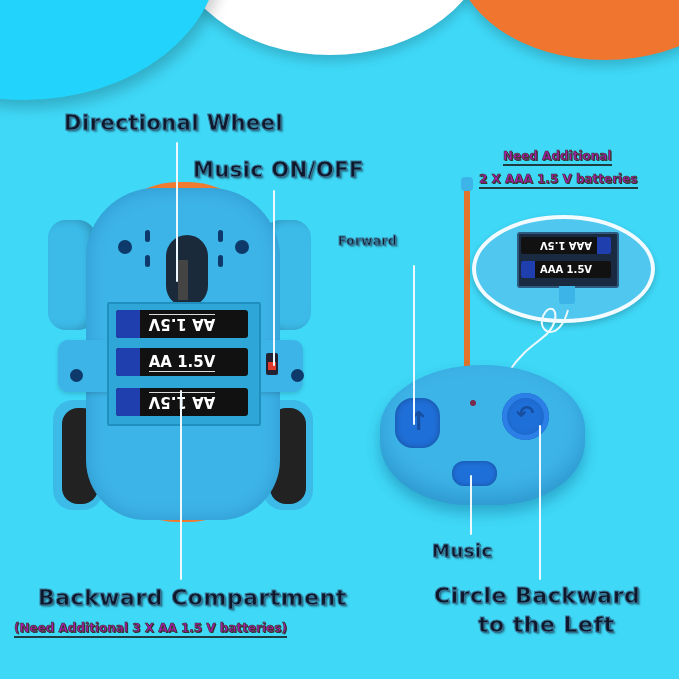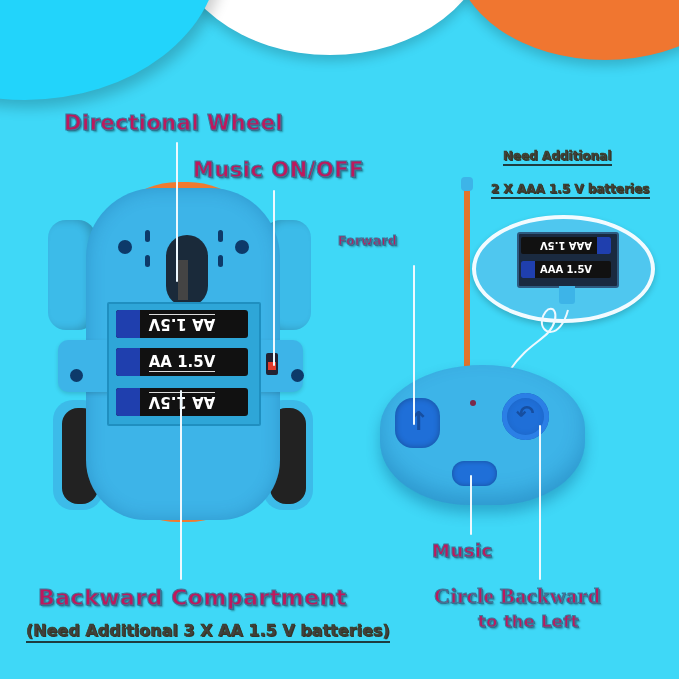--- a/index.html
+++ b/index.html
@@ -1,24 +1,24 @@
 <!DOCTYPE html>
 <html><head>
 <meta charset="utf-8">
 <style>
   html, body { margin:0; padding:0; }
   body { width:679px; height:679px; overflow:hidden; position:relative;
          background:#3fd8f7; font-family:"DejaVu Sans", sans-serif; }
   .abs { position:absolute; }
   .blob { position:absolute; border-radius:50%; }
-  .label { position:absolute; color:#be185d; font-weight:bold; white-space:nowrap;
+  .label { position:absolute; color:#0f172a; font-weight:bold; white-space:nowrap;
            font-family:"DejaVu Sans", sans-serif; letter-spacing:0.5px;
            -webkit-text-stroke:1px #3a7a9a;
            text-shadow: 1px 1px 0 #2a6b8a, 2px 2px 2px rgba(0,0,0,0.35); }
-  .note { position:absolute; color:#404040; font-weight:bold; white-space:nowrap;
+  .note { position:absolute; color:#a21caf; font-weight:bold; white-space:nowrap;
           font-size:12px; -webkit-text-stroke:0.6px #3a3a1a;
           text-shadow:1px 1px 0 #333; border-bottom:2px solid #1d3d40; padding-bottom:1px; }
   .line { position:absolute; background:#eef9ff; width:2px; border-radius:1px; }
   .battery { position:absolute; height:28px; background:#111; border-radius:3px;
              display:flex; align-items:center; justify-content:center; overflow:hidden; }
   .battery .cap { position:absolute; top:0; bottom:0; width:24px; background:#1f3fae; }
   .battery span { color:#fff; font-weight:bold; font-size:15px; position:relative;
                   font-family:"DejaVu Sans", sans-serif; border-bottom:1.5px solid #ddd; }
   .aaa { position:absolute; height:17px; background:#111; border-radius:2px;
          display:flex; align-items:center; justify-content:center; overflow:hidden; }
@@ -79,24 +79,24 @@
 </div>
 
 <div class="label" style="left:64px; top:111px; font-size:21px;">Directional Wheel</div>
 <div class="line" style="left:176px; top:142px; height:140px;"></div>
 
 <div class="label" style="left:193px; top:158px; font-size:21px;">Music ON/OFF</div>
 <div class="line" style="left:273px; top:190px; height:176px;"></div>
 
 <div class="line" style="left:180px; top:390px; height:190px;"></div>
 <div class="label" style="left:38px; top:585px; font-size:22px;">Backward Compartment</div>
-<div class="note" style="left:26px; top:621px; font-size:16px;">(Need Additional 3 X AA 1.5 V batteries)</div>
+<div class="note" style="left:14px; top:621px; font-size:12px;">(Need Additional 3 X AA 1.5 V batteries)</div>
 
 <div class="note" style="left:503px; top:149px;">Need Additional</div>
-<div class="note" style="left:491px; top:172px;margin-top:10px;">2 X AAA 1.5 V batteries</div>
+<div class="note" style="left:479px; top:172px;">2 X AAA 1.5 V batteries</div>
 
 <div class="abs" style="left:464px; top:185px; width:6px; height:185px; background:#e2742c; border-radius:2px;"></div>
 <div class="abs" style="left:461px; top:177px; width:12px; height:14px; background:#3db4e8; border-radius:4px;"></div>
 
 <div class="abs" style="left:472px; top:215px; width:175px; height:100px; border-radius:50%; background:#4fc7ef; border:4px solid #f2fbff; box-shadow:0 3px 6px rgba(0,0,0,0.2);"></div>
 <div class="abs" style="left:517px; top:232px; width:98px; height:52px; background:#1a2a40; border-radius:3px; border:2px solid #2d5a80;"></div>
 <div class="aaa" style="left:521px; top:237px; width:90px; transform:rotate(180deg);">
   <div class="cap" style="left:0;"></div>
   <span>AAA 1.5V</span>
 </div>
@@ -119,14 +119,14 @@
 </div>
 <div class="abs" style="left:452px; top:461px; width:45px; height:25px; border-radius:12px; background:#1f6fd8; box-shadow:inset 0 0 5px rgba(0,0,0,0.3);"></div>
 
 <div class="label" style="left:338px; top:234px; font-size:12px;">Forward</div>
 <div class="line" style="left:413px; top:265px; height:160px;"></div>
 
 <div class="line" style="left:470px; top:475px; height:60px;"></div>
 <div class="label" style="left:432px; top:540px; font-size:18px;text-align:right;">Music</div>
 
 <div class="line" style="left:539px; top:425px; height:155px;"></div>
-<div class="label" style="left:434px; top:583px; font-size:22px;font-family:Liberation Serif, serif;">Circle Backward</div>
-<div class="label" style="left:478px; top:612px; font-size:16px;">to the Left</div>
+<div class="label" style="left:434px; top:583px; font-size:22px;">Circle Backward</div>
+<div class="label" style="left:478px; top:612px; font-size:22px;">to the Left</div>
 
 </body></html>

